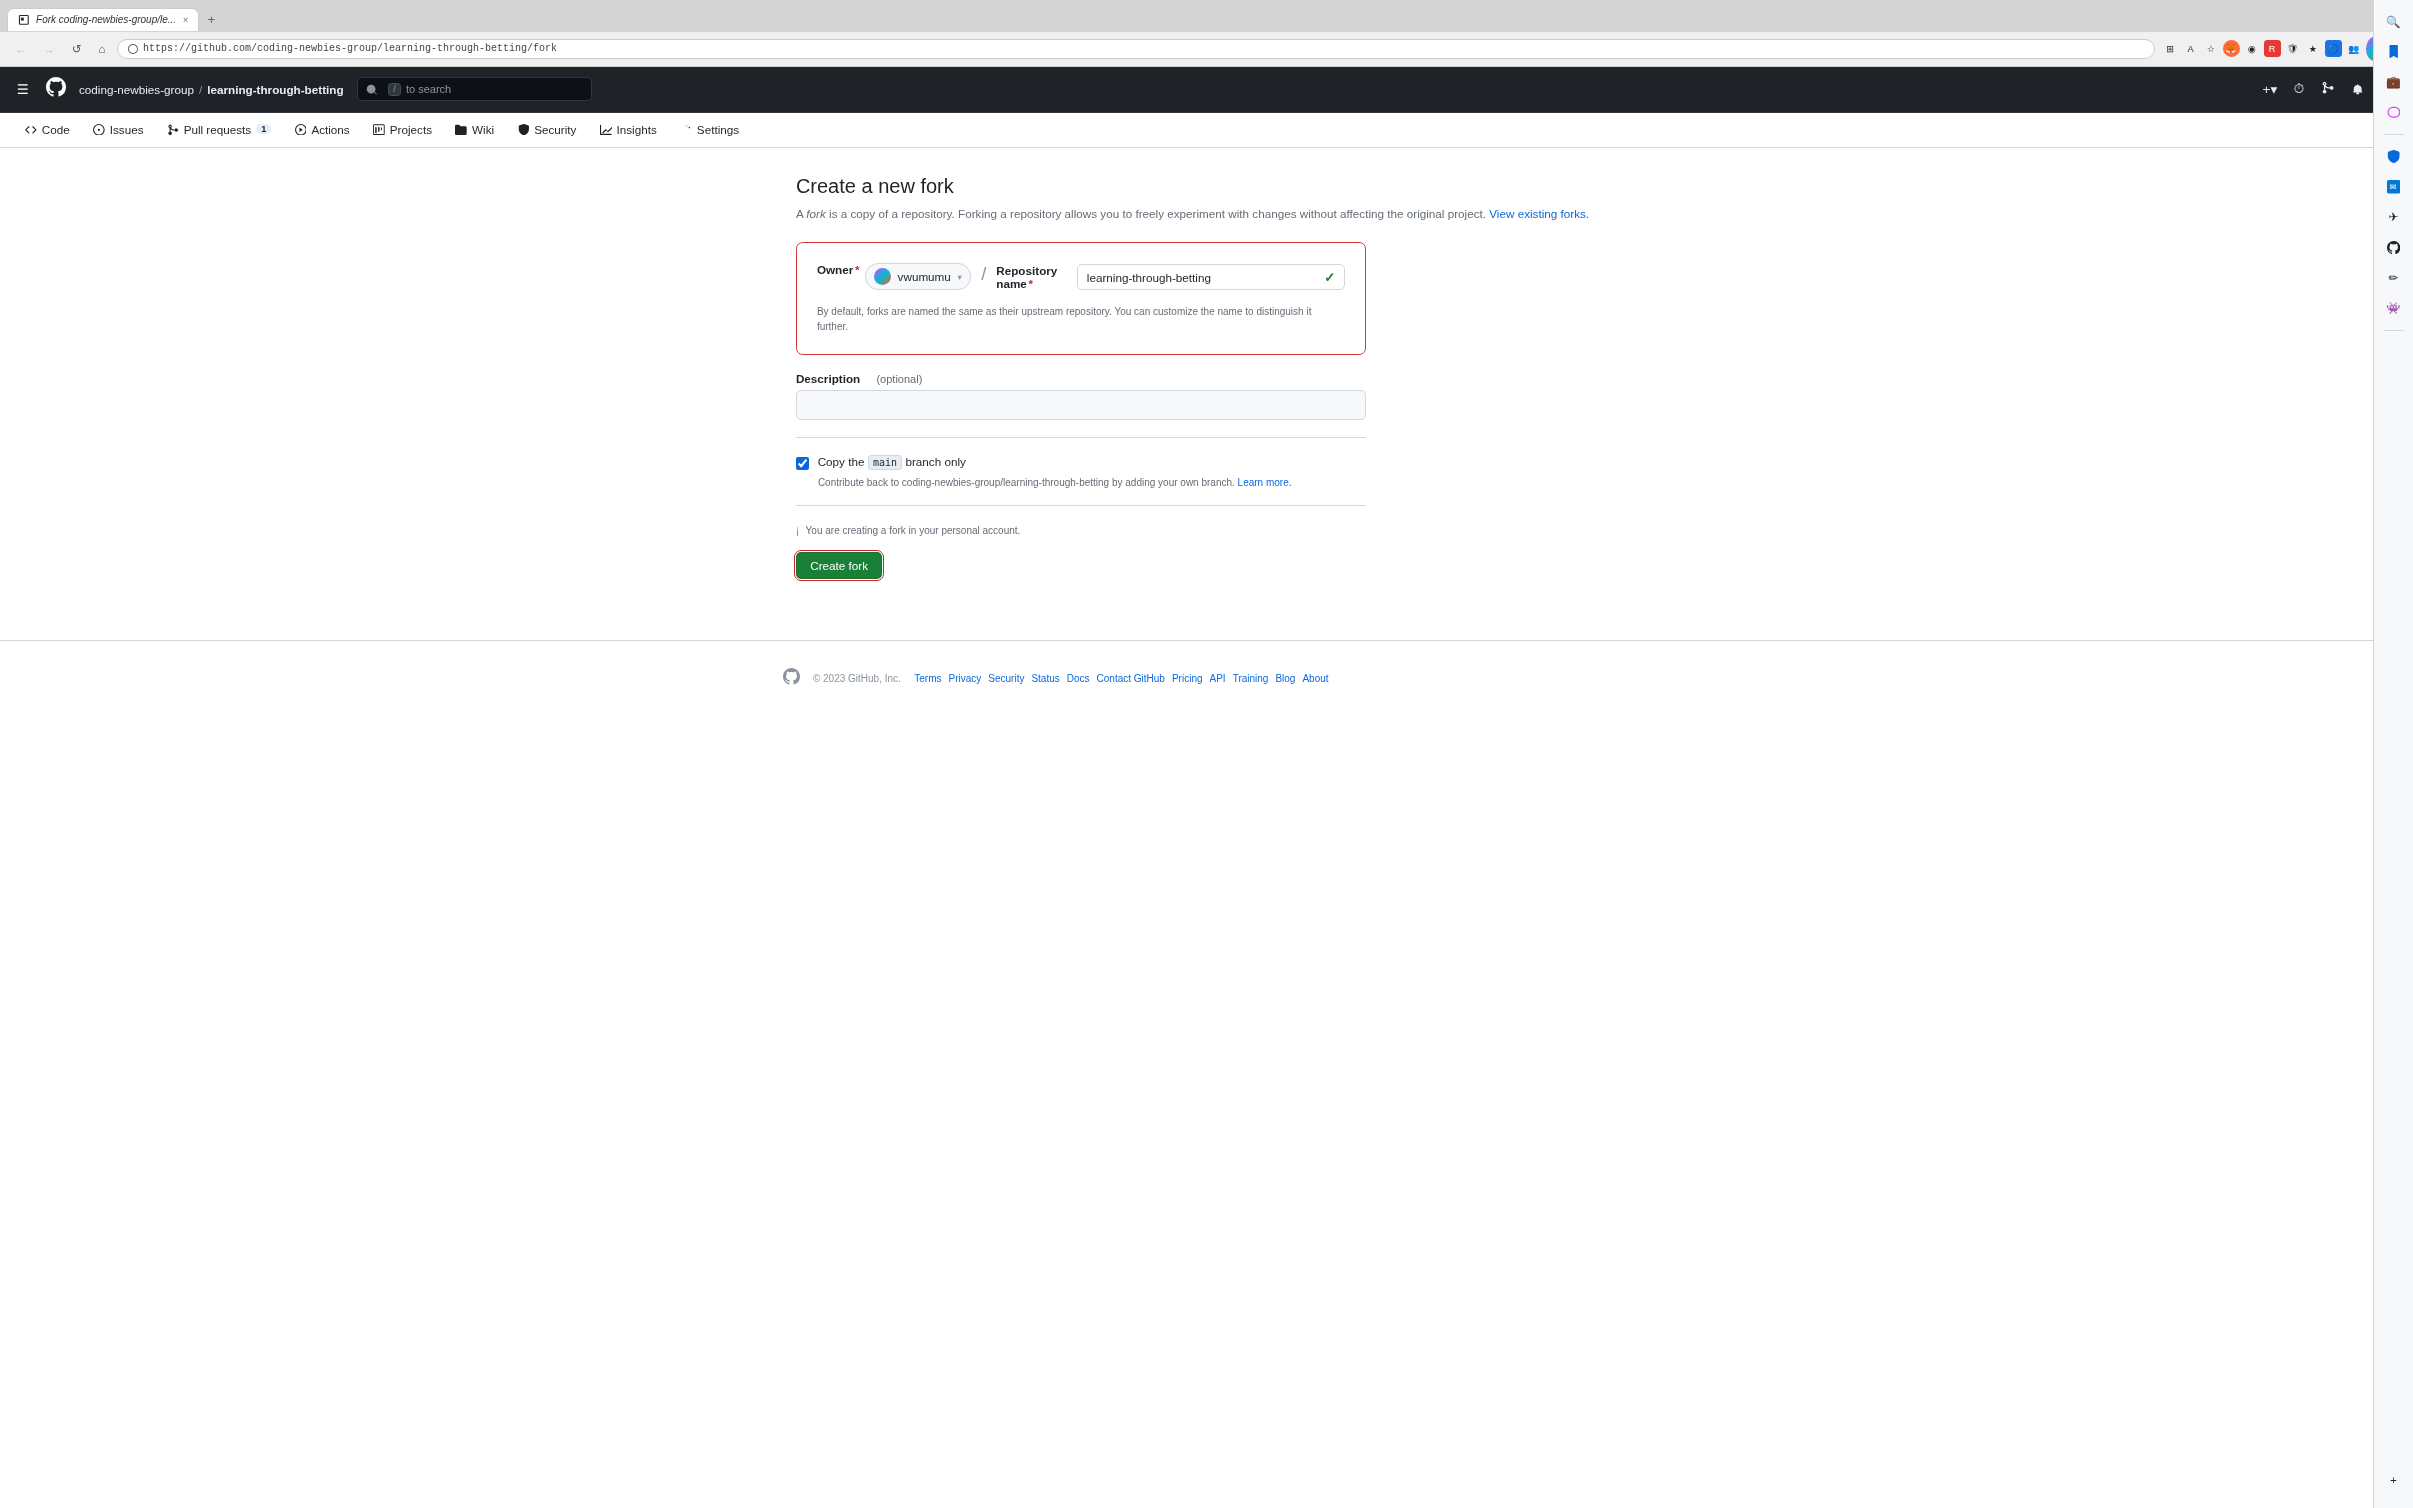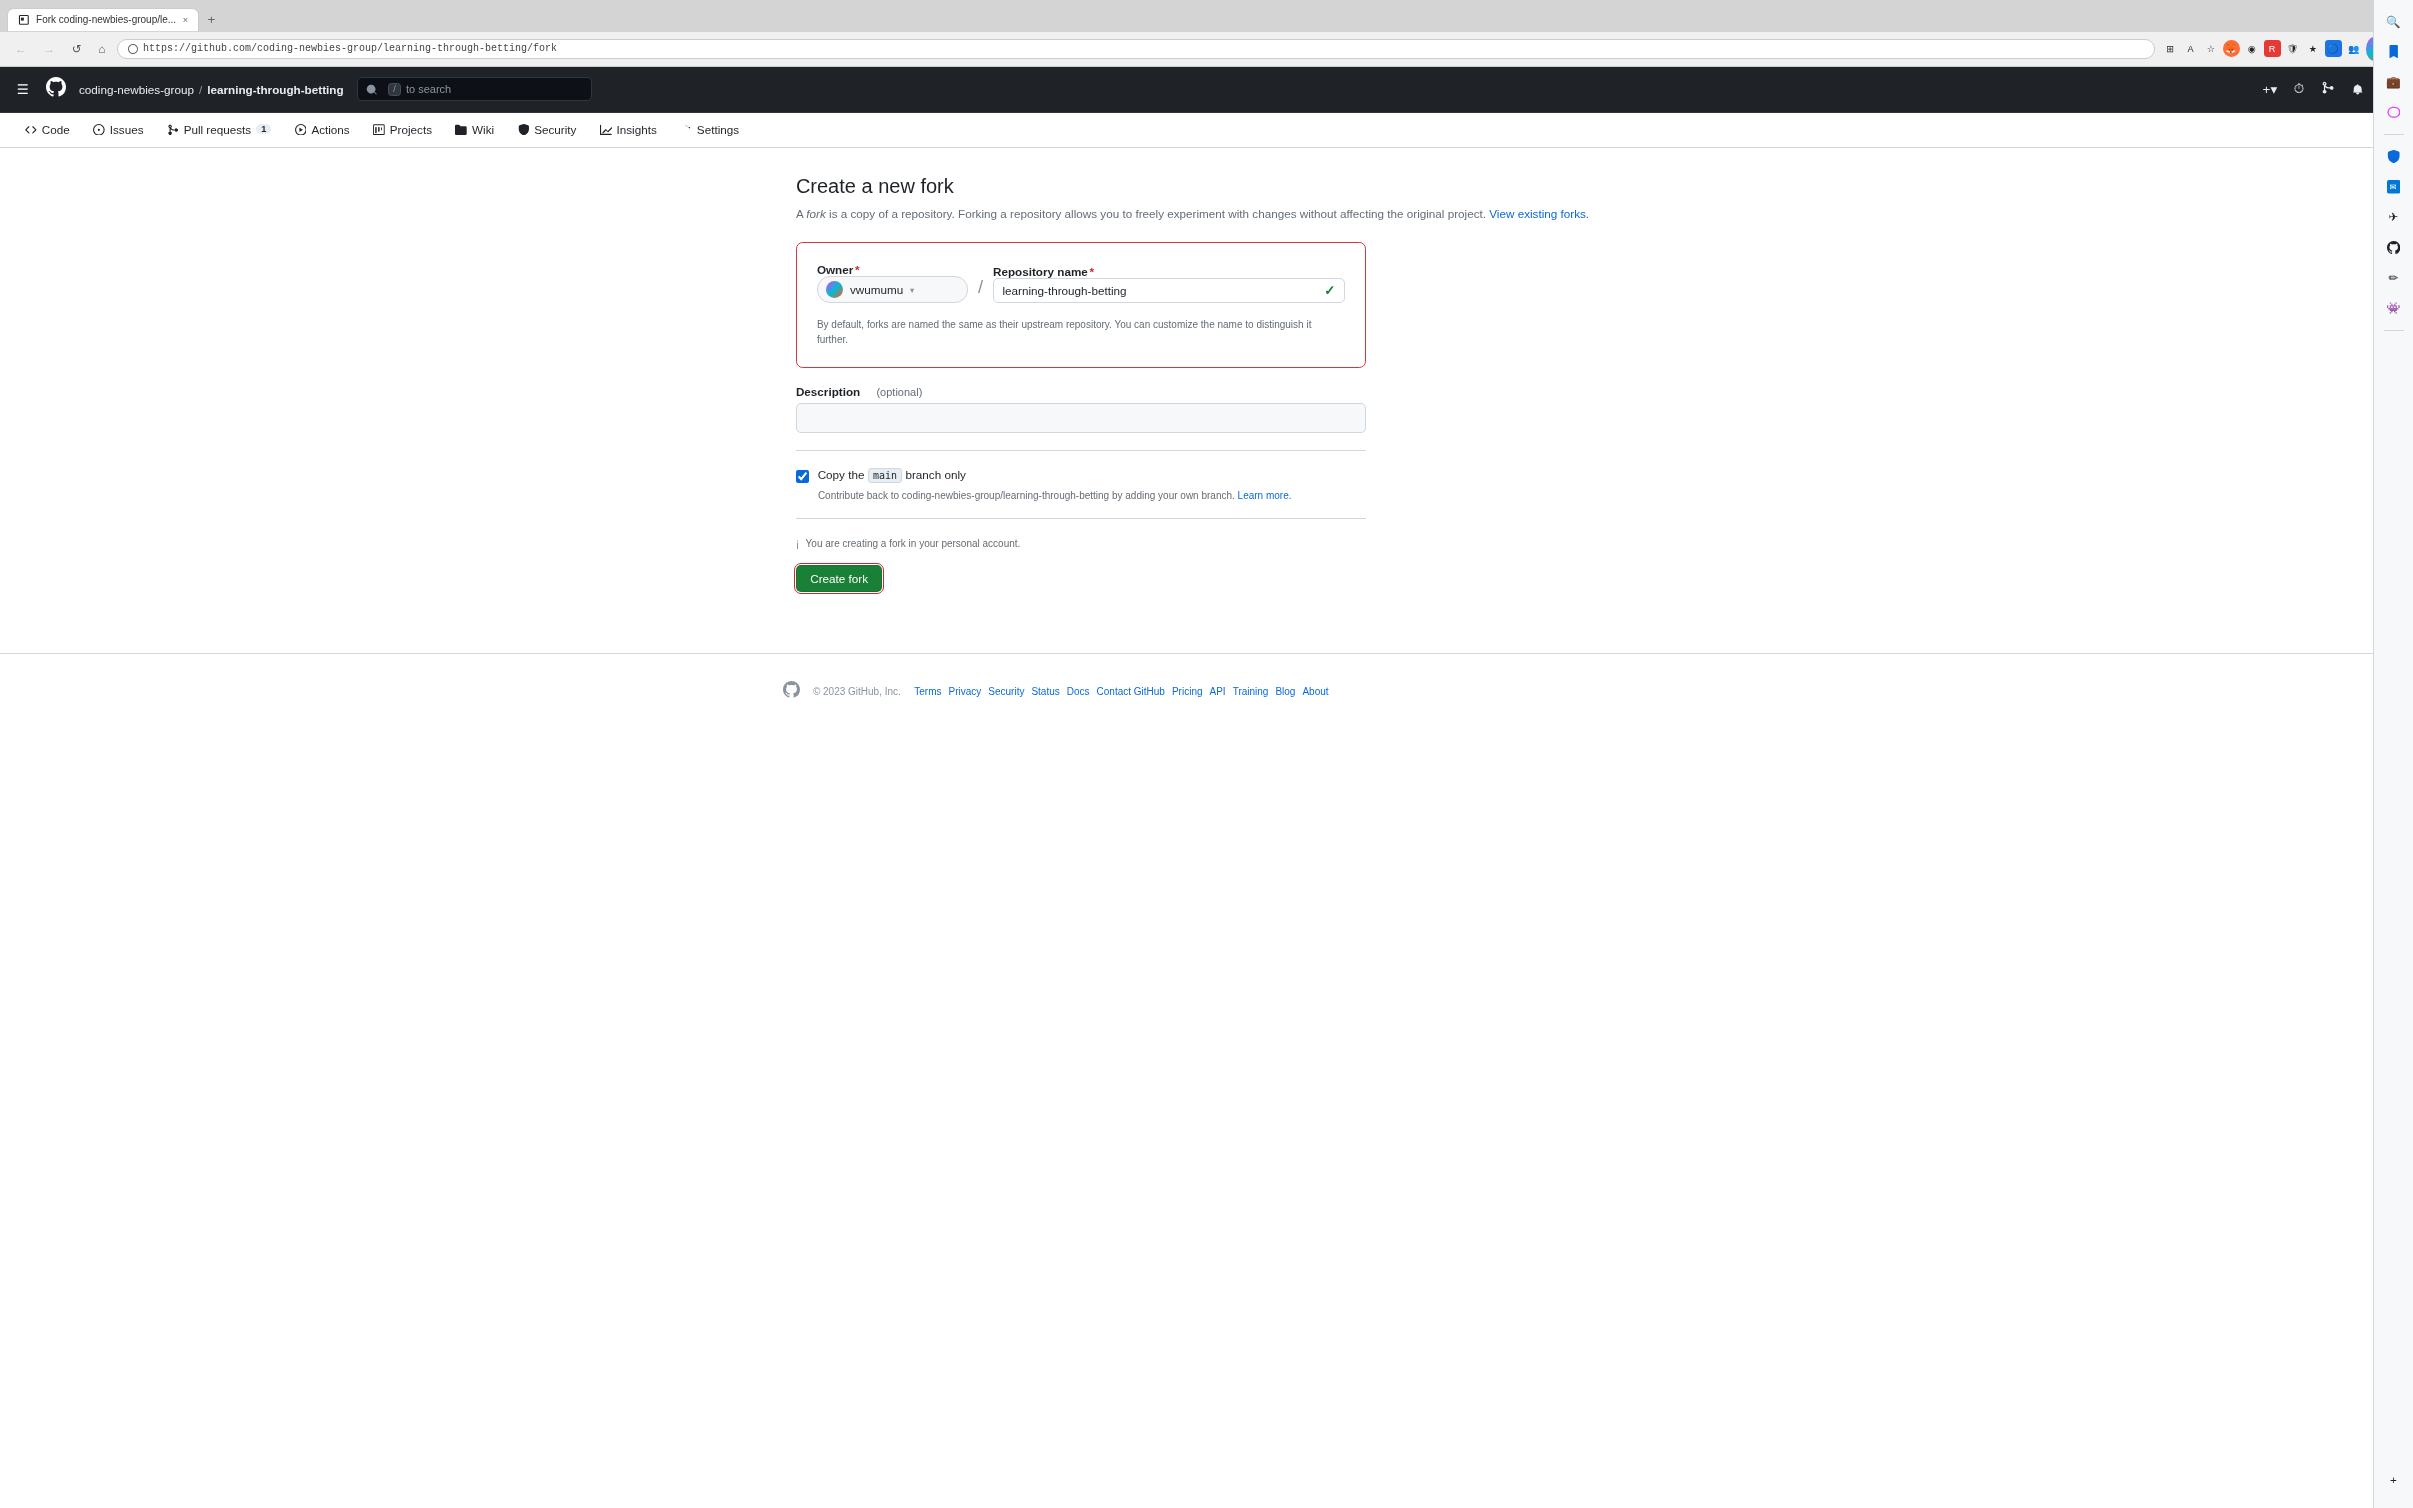--- a/index.html
+++ b/index.html
@@ -1,21 +1,21 @@
 <!DOCTYPE html>
 <html style="font-size:13.4px"><head>
   <meta charset="utf-8">
   <style>
     * { box-sizing: border-box; margin: 0; padding: 0; }
     body { font-family: -apple-system, BlinkMacSystemFont, 'Segoe UI', Helvetica, Arial, sans-serif; font-size: 11.7px; background: #fff; color: #1f2328; }
 
     
     .browser-chrome { background: #e8e8e8; border-bottom: 0.8px solid #ccc; }
     .browser-tabs { display: flex; align-items: center; padding: 6.7px 6.7px 0; background: #d4d4d4; }
-    .browser-tab { display: flex; align-items: center; gap: 6.7px; background: #fff; border-radius: 6.7px 6.7px 0 0; padding: 5px 10px; font-size: 10px; color: #333; min-width: 168px; border: 0.8px solid #ccc; border-bottom: none; }
+    .browser-tab { display: flex; align-items: center; gap: 6.7px; background: #fff; border-radius: 6.7px 6.7px 0 0; padding: 5px 10px; font-size: 10px; color: #333; min-width: 168px; border: 0.8px solid #ccc; border-bottom: none; font-style: italic; }
     .browser-tab .tab-icon { width: 11.7px; height: 11.7px; }
     .browser-tab .tab-close { margin-left: auto; cursor: pointer; color: #666; font-size: 9.2px; }
     .browser-tab-new { background: none; border: none; padding: 5px 8.4px; cursor: pointer; font-size: 13.4px; color: #666; }
     .browser-toolbar { display: flex; align-items: center; gap: 6.7px; padding: 6.7px 10px; background: #f0f0f0; }
     .browser-btn { background: none; border: none; cursor: pointer; color: #555; font-size: 11.7px; padding: 3.4px 5px; border-radius: 3.4px; }
     .browser-btn.disabled { color: #bbb; cursor: default; }
     .address-bar { flex: 1; display: flex; align-items: center; background: #fff; border: 0.8px solid #ccc; border-radius: 17px; padding: 3.4px 10px; font-size: 10px; color: #333; gap: 5px; font-family: Liberation Mono, monospace; }
     .address-bar-url { flex: 1; color: #444; font-size: 10px; }
     .browser-actions { display: flex; gap: 3.4px; }
     .browser-ext-icon { width: 17px; height: 17px; border-radius: 3.4px; display: inline-flex; align-items: center; justify-content: center; font-size: 9.2px; cursor: pointer; }
@@ -42,21 +42,21 @@
 
     
     .main-content { max-width: 848px; margin: 0 auto; padding: 27px 13.4px; }
     .fork-title { font-size: 20px; font-weight: 400; color: #1f2328; margin-bottom: 6.7px; }
     .fork-description { font-size: 11.7px; color: #656d76; margin-bottom: 20px; line-height: 1.5; }
     .fork-description a { color: #0969da; text-decoration: none; }
 
     
     .fork-form { border: 1.7px solid #d0393b; border-radius: 6.7px; padding: 20px; max-width: 570px; margin-bottom: 17px; }
     .fork-form-row { display: flex; align-items: flex-end; gap: 10px; }
-    .fork-field { display: flex; flex-direction: column; }
+    .fork-field { display: flex; flex-direction: row; gap: 5px; }
     .fork-field label { font-weight: 600; font-size: 11.7px; }
     .fork-field label .required { color: #d1242f; margin-left: 1.7px; }
     .fork-field-owner { min-width: 151px; }
     .fork-field-repo { flex: 1; }
     .fork-slash { font-size: 18.4px; color: #8b949e; padding-bottom: 5px; }
     .owner-select { display: flex; align-items: center; gap: 6.7px; border: 0.8px solid #d0d7de; border-radius: 13px; padding: 4.2px 8.4px; background: #f6f8fa; cursor: pointer; font-size: 11.7px; }
     .owner-select .chevron { color: #8b949e; font-size: 8.4px; }
     .repo-name-input { width: 100%; border: 0.8px solid #d0d7de; border-radius: 5px; padding: 4.2px 8.4px; font-size: 11.7px; display: flex; align-items: center; justify-content: space-between; background: #fff; }
     .repo-name-input .check-icon { color: #1a7f37; font-size: 13.4px; font-weight: bold; }
 

